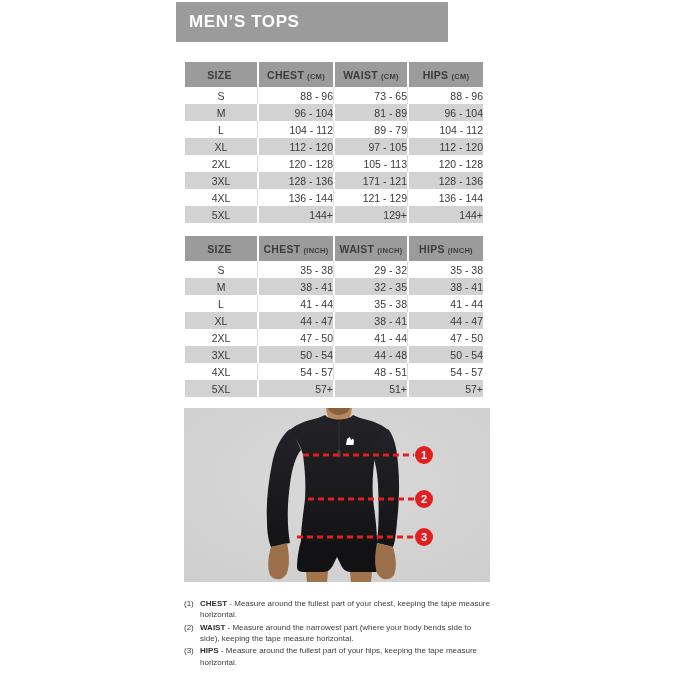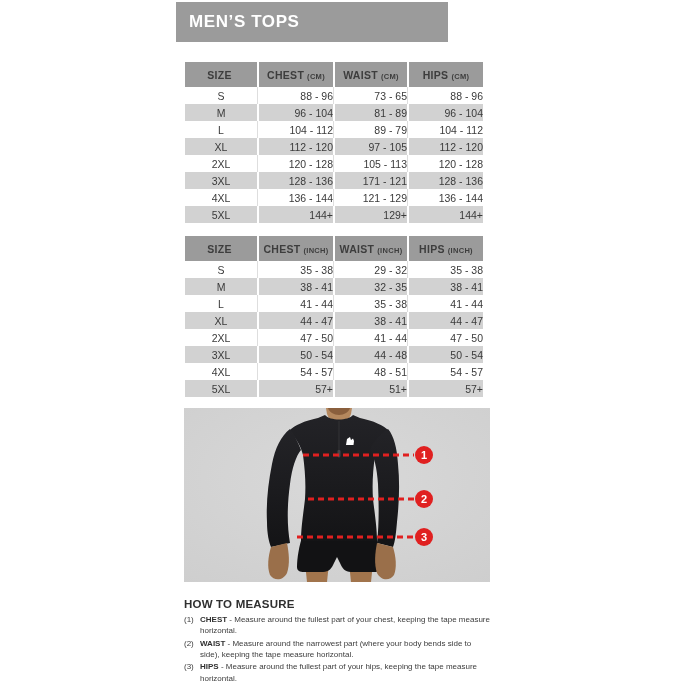--- a/index.html
+++ b/index.html
@@ -241,21 +241,20 @@
         </g>
         <g>
           <circle cx="240" cy="129" r="9" fill="#e02020"></circle>
           <text class="marker-num" x="240" y="133">3</text>
         </g>
       </g>
     </svg>
   </div>
 
   <div class="howto">
-    <div class="howto-title">HOW TO MEASURE</div>
     <div class="howto-item">
       <span class="howto-num">(1)</span>
       <p class="howto-text"><b>CHEST</b><span> - </span><span>Measure around the fullest part of your chest, keeping the tape measure horizontal.</span></p>
     </div>
     <div class="howto-item">
       <span class="howto-num">(2)</span>
       <p class="howto-text"><b>WAIST</b><span> - </span><span>Measure around the narrowest part (where your body bends side to side), keeping the tape measure horizontal.</span></p>
     </div>
     <div class="howto-item">
       <span class="howto-num">(3)</span>

